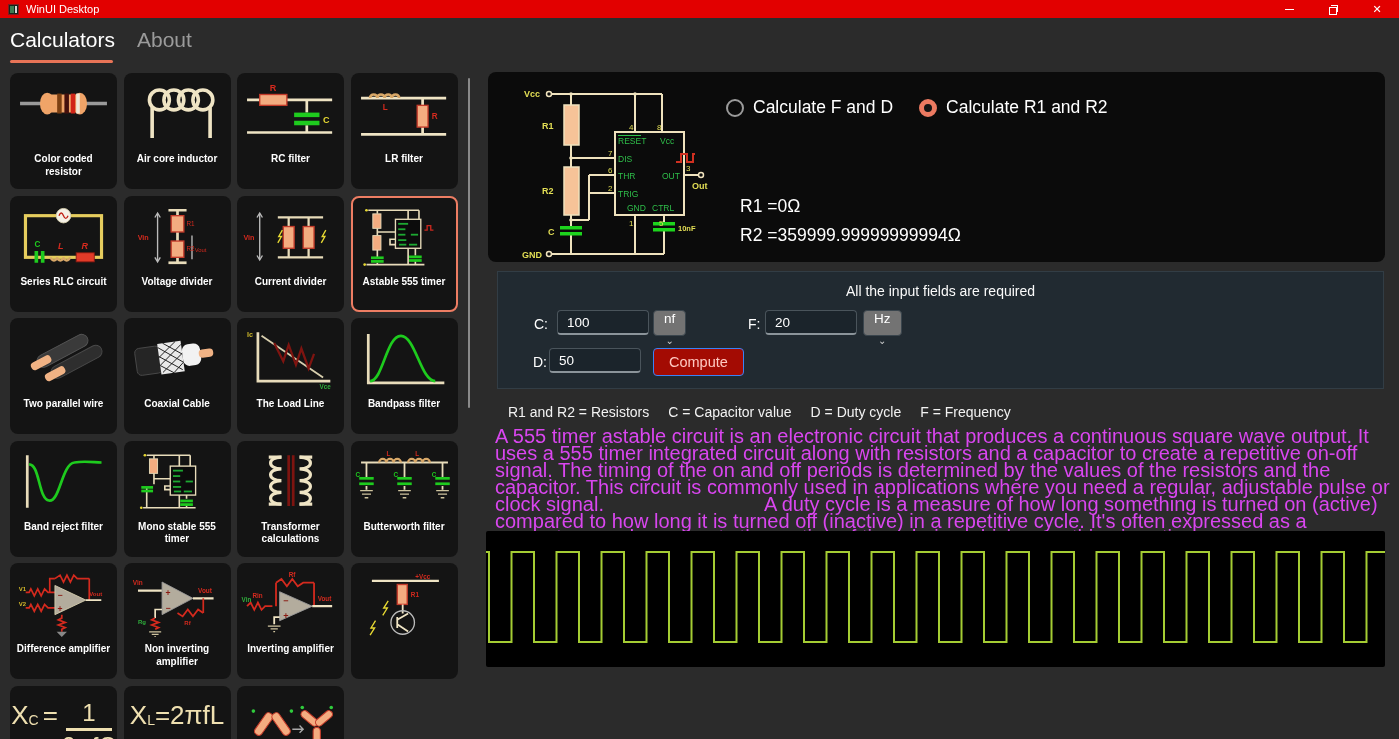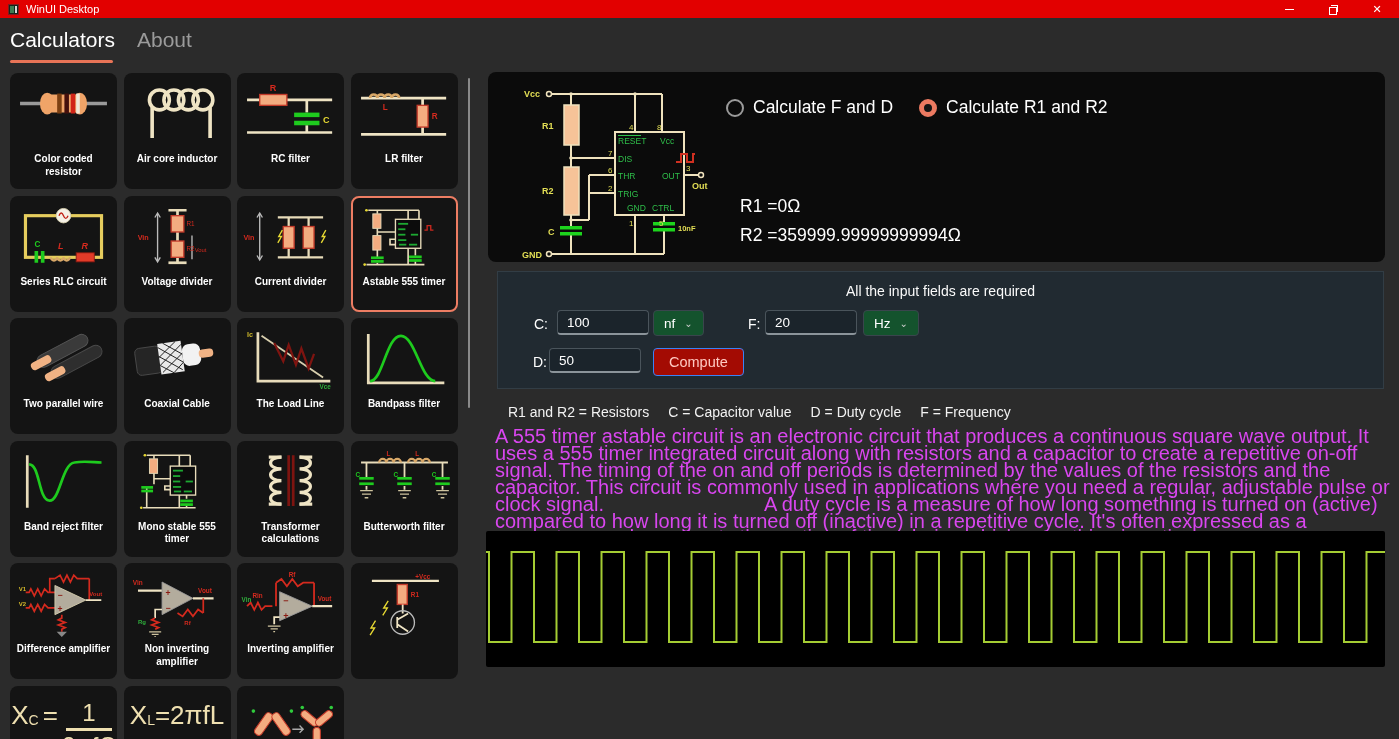--- a/index.html
+++ b/index.html
@@ -56,22 +56,22 @@
   .radio-dot { width:18px; height:18px; border-radius:50%; border:2px solid #9b9b9b; background:transparent; }
   .radio-item.checked .radio-dot { border:5px solid #ec7a61; background:#141414; }
   .results { position:absolute; left:252px; top:120px; font-size:17.5px; line-height:29px; }
 
   .form-panel { position:absolute; left:497px; top:271px; width:887px; height:118px; background:#212a31;
     border:1px solid #323d45; border-radius:0; }
   .form-note { position:absolute; left:0; top:11px; width:100%; text-align:center; font-size:14px; color:#fafafa; }
   .f-label { position:absolute; font-size:14px; color:#fff; }
   .f-input { position:absolute; width:92px; height:25px; background:#1b242b; border:1px solid #4a545b; border-bottom:2px solid #8b949a;
     border-radius:4px; color:#fff; font-size:13.5px; padding:0 9px; font-family:"Liberation Sans",sans-serif; }
-  .dropdown { position:absolute; height:26px; background:#14532d; border:1px solid #3a454d; border-radius:4px;
-    display:flex; align-items:center; gap:9px; padding:0 10px; font-size:13.5px; color:#fff; }
+  .dropdown { position:absolute; height:26px; background:#737373; border:1px solid #3a454d; border-radius:4px;
+    display:flex; align-items:center; gap:9px; padding:0 10px; font-size:13.5px; color:#fff;flex-direction:column; }
   .chev { font-size:10px; color:#cfcfcf; }
   .compute-btn { position:absolute; left:155px; top:76px; background:#a30b03; color:#ffc9c2; font-size:14.5px;
     border:1px solid #3b82f6; border-radius:4px; padding:5px 15px; font-family:Liberation Sans, sans-serif; }
 
   .legend { position:absolute; left:508px; top:404px; font-size:14px; color:#f2f2f2; }
   .legend span { margin-right:19px; }
   .description { position:absolute; left:495px; top:428px; width:897px; font-size:20px; line-height:16.9px; color:#d946ef; }
   .desc-spacer { display:inline-block; width:160px; height:1px; }
 
   .scope { position:absolute; left:486px; top:531px; width:899px; height:136px; background:#000; border-radius:2px; }

